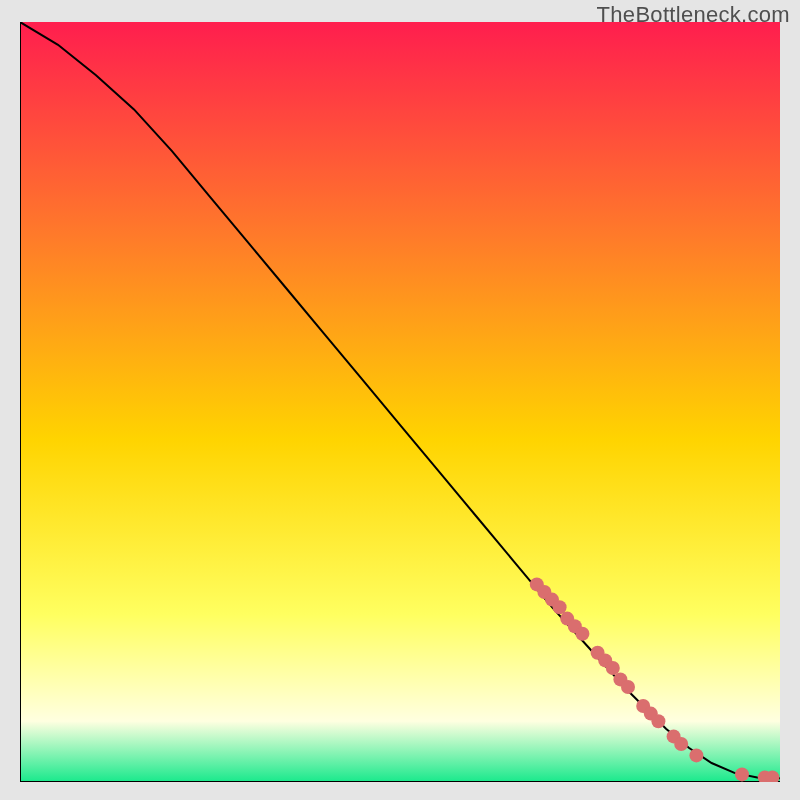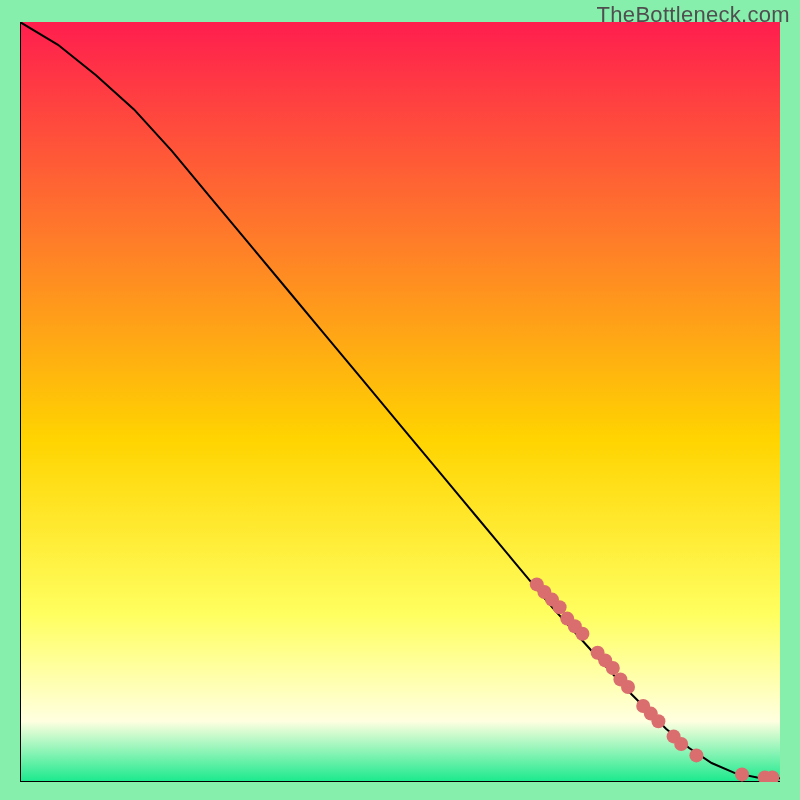--- a/index.html
+++ b/index.html
@@ -8,21 +8,21 @@
     width: 800px;
     height: 800px;
     background: #000;
     overflow: hidden;
     font-family: Arial, Helvetica, sans-serif;
   }
   .stage {
     position: relative;
     width: 800px;
     height: 800px;
-    background: #86efac;
+    background: #e5e5e5;
   }
   .watermark {
     position: absolute;
     top: 2px;
     right: 10px;
     color: #4f4f4f;
     font-size: 22px;
     font-weight: 500;
     letter-spacing: 0.3px;
     z-index: 10;

